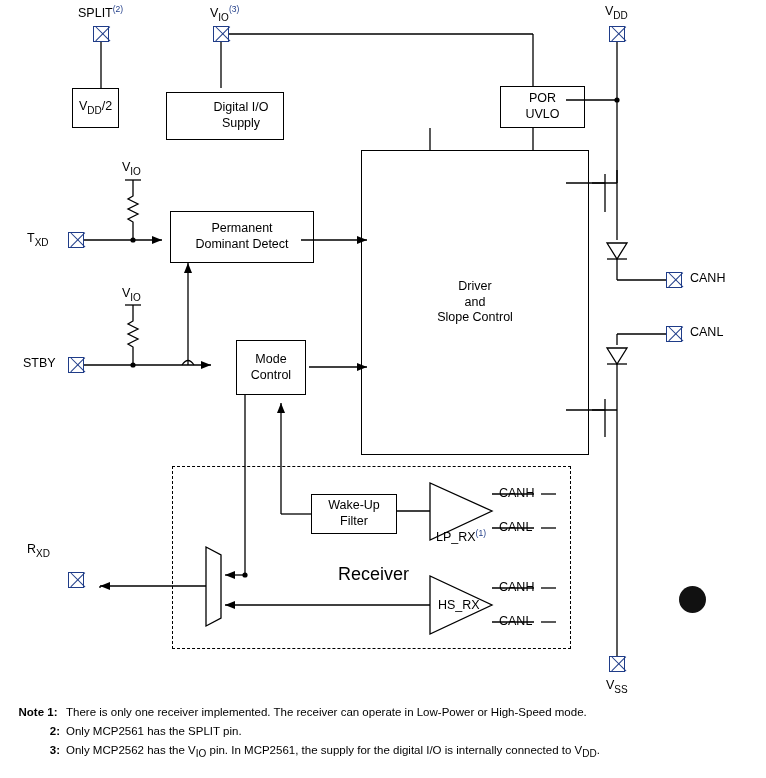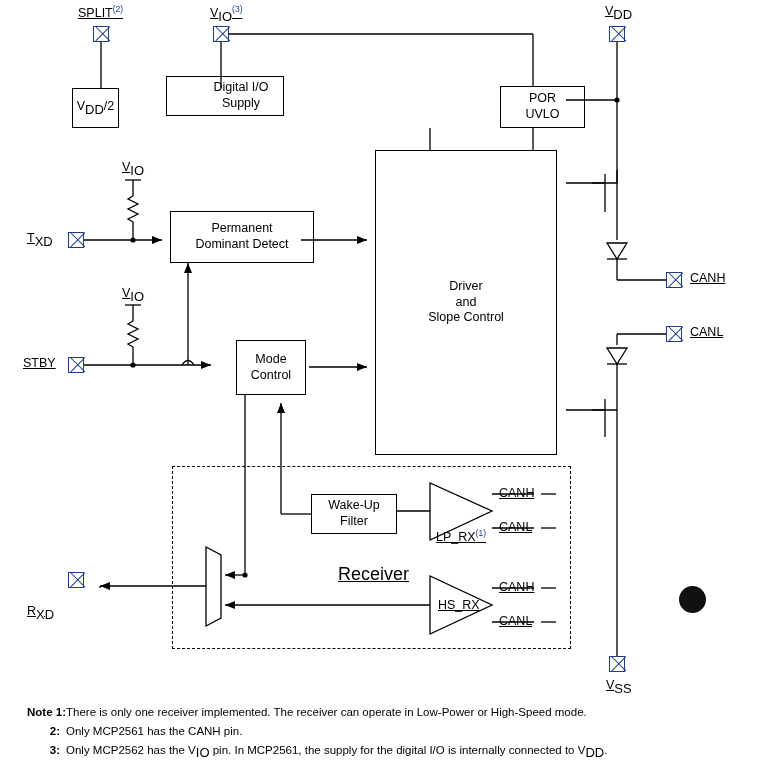--- a/index.html
+++ b/index.html
@@ -28,31 +28,31 @@
 
   
   .box {
     position:absolute; border:1.3px solid #000; background:#fff;
     box-sizing:border-box;
     display:flex; align-items:center; justify-content:center;
     text-align:center; font-size:12.5px; line-height:1.25;
   }
 
   
-  .lbl { position:absolute; font-size:12.5px; white-space:nowrap;text-decoration:underline; }
-  .sub { font-size:13px; vertical-align:sub; }
+  .lbl { position:absolute; font-size:12.5px; white-space:nowrap; }
+  .sub { font-size:10px; vertical-align:sub; }
   .sup { font-size:8.5px; vertical-align:super; color:#1f3c88; }
 
   
   .dashed { position:absolute; border:1.3px dashed #000; box-sizing:border-box; }
 
   
   .notes { position:absolute; left:10px; top:706px; width:750px; font-size:11.5px; }
   .note-row { display:flex; margin-bottom:7px; }
-  .note-key { font-weight:bold; width:56px; flex:0 0 56px; text-align:right; }
+  .note-key { font-weight:bold; width:56px; flex:0 0 56px; text-align:center; }
   .note-key.n2, .note-key.n3 { text-align:right; padding-right:6px; width:50px; flex:0 0 50px; }
   .note-txt { flex:1; }
 
   .dot { position:absolute; width:27px; height:27px; border-radius:50%; background:#111; }
 </style>
 </head>
 <body>
 
 <div id="canvas">
 
@@ -75,21 +75,21 @@
   <div class="lbl" style="left:27px; top:231px;">
     <span>T<span class="sub">XD</span></span>
   </div>
 
   <div class="pin" style="left:68px; top:357px;"></div>
   <div class="lbl" style="left:23px; top:356px;">
     <span>STBY</span>
   </div>
 
   <div class="pin" style="left:68px; top:572px;"></div>
-  <div class="lbl" style="left:27px; top:604px;text-align:center;">
+  <div class="lbl" style="left:27px; top:542px;text-align:center;">
     <span>R<span class="sub">XD</span></span>
   </div>
 
   <div class="pin" style="left:666px; top:272px;"></div>
   <div class="lbl" style="left:690px; top:271px;">
     <span>CANH</span>
   </div>
 
   <div class="pin" style="left:666px; top:326px;"></div>
   <div class="lbl" style="left:690px; top:325px;">
@@ -98,38 +98,38 @@
 
   <div class="pin" style="left:609px; top:656px;"></div>
   <div class="lbl" style="left:606px; top:678px;">
     <span>V<span class="sub">SS</span></span>
   </div>
 
   <div class="box" style="left:72px; top:88px; width:47px; height:40px;">
     <span>V<span class="sub">DD</span>/2</span>
   </div>
 
-  <div class="box" style="left:166px; top:76px; width:118px; height:40px;padding-left:32px;">
+  <div class="box" style="left:166px; top:92px; width:118px; height:48px;padding-left:32px;">
     <span>Digital I/O<br>Supply</span>
   </div>
 
 
   <div class="box" style="left:500px; top:86px; width:85px; height:42px;">
     <span>POR<br>UVLO</span>
   </div>
 
   <div class="box" style="left:170px; top:211px; width:144px; height:52px;">
     <span>Permanent<br>Dominant Detect</span>
   </div>
 
   <div class="box" style="left:236px; top:340px; width:70px; height:55px;">
     <span>Mode<br>Control</span>
   </div>
 
-  <div class="box" style="left:375px; top:150px; width:182px; height:305px;justify-content:center;">
+  <div class="box" style="left:361px; top:150px; width:228px; height:305px;justify-content:center;">
     <span style="display:block; width:100%; text-align:center;">Driver<br>and<br>Slope Control</span>
   </div>
 
   <div class="box" style="left:311px; top:494px; width:86px; height:40px;justify-content:center;">
     <span>Wake-Up<br>Filter</span>
   </div>
 
   <div class="dashed" style="left:172px; top:466px; width:399px; height:183px;"></div>
   <div class="lbl" style="left:338px; top:564px; font-size:18px;">
     <span>Receiver</span>
@@ -283,21 +283,21 @@
 
   <div class="dot" style="left:679px; top:586px;"></div>
 
   <div class="notes">
     <div class="note-row">
       <div class="note-key">Note 1:</div>
       <div class="note-txt">There is only one receiver implemented. The receiver can operate in Low-Power or High-Speed mode.</div>
     </div>
     <div class="note-row">
       <div class="note-key n2">2:</div>
-      <div class="note-txt">Only MCP2561 has the CANH pin.</div>
+      <div class="note-txt">Only MCP2561 has the SPLIT pin.</div>
     </div>
     <div class="note-row">
       <div class="note-key n3">3:</div>
       <div class="note-txt">Only MCP2562 has the V<span class="sub">IO</span> pin. In MCP2561, the supply for the digital I/O is internally connected to V<span class="sub">DD</span>.</div>
     </div>
   </div>
 
 </div>
 
 </body></html>

